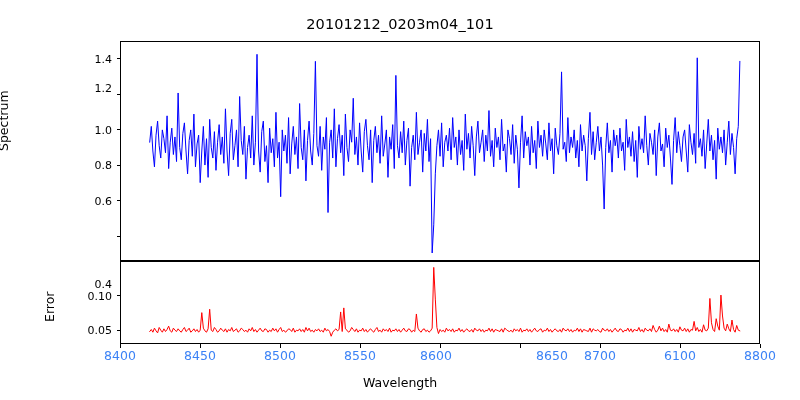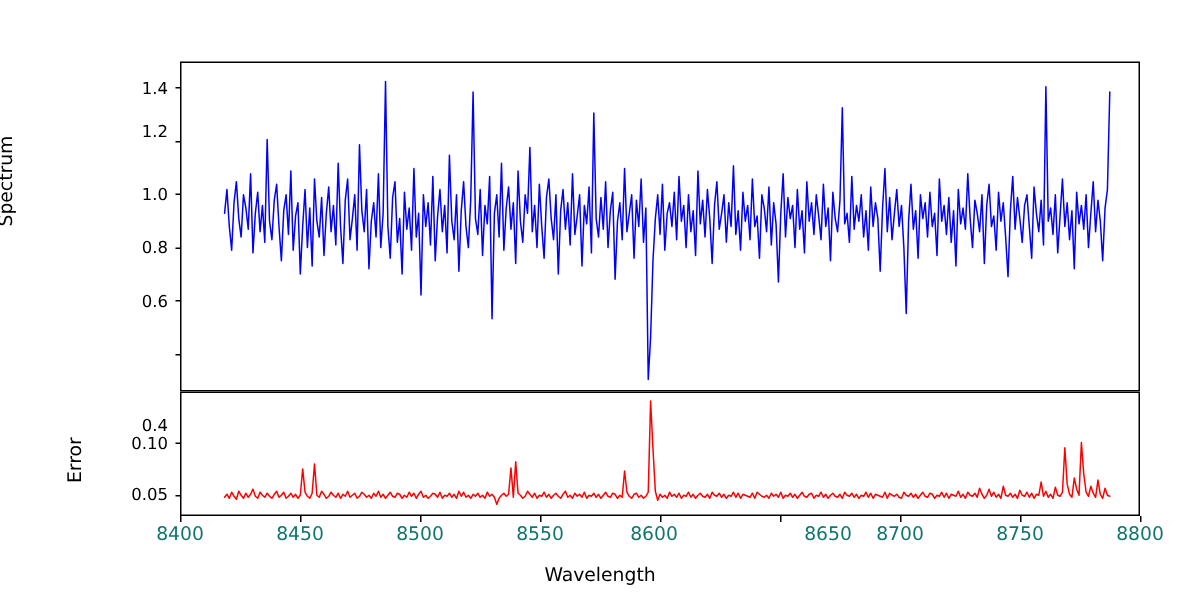--- a/index.html
+++ b/index.html
@@ -26,21 +26,21 @@
   .tick{position:absolute;background:#000;}
   .ytick{width:3.5px;height:1.1px;}
   .xtick{width:1.1px;height:3.5px;}
 
   
   .ylabel-txt{
     position:absolute;right:0;font-size:11px;color:#000;
     text-align:right;white-space:nowrap;transform:translateY(-50%);
   }
   .xlabel-txt{
-    position:absolute;top:348px;font-size:12.5px;color:#0f766e;
+    position:absolute;top:348px;font-size:12.5px;color:#3b82f6;
     text-align:center;white-space:nowrap;transform:translateX(-50%);
   }
 
   
   .axis-name{
     position:absolute;font-size:12.5px;color:#000;white-space:nowrap;
   }
   #ylab-spectrum{
     left:-4px;top:151px;transform:rotate(-90deg);transform-origin:left top;
   }
@@ -49,20 +49,21 @@
   }
   #xlab-wavelength{
     left:0;top:375px;width:800px;text-align:center;
   }
 </style>
 </head>
 <body>
 
 <div id="figure">
 
+  <div class="title">20101212_0203m04_101</div>
 
   <div class="axes" id="ax-spectrum">
     <svg class="plotsvg" id="svg-spectrum" viewBox="0 0 640 220" preserveAspectRatio="none">
         <polyline points="28.80,101.13 30.38,85.16 31.97,110.00 33.55,125.97 35.13,94.03 36.71,79.84 38.30,104.68 39.88,117.10 41.46,88.71 43.05,97.58 44.63,111.77 46.21,74.52 47.79,127.74 49.38,101.13 50.96,86.94 52.54,113.55 54.13,95.81 55.71,120.65 57.29,51.45 58.87,106.45 60.46,118.87 62.04,92.26 63.62,81.61 65.21,110.00 66.79,133.06 68.37,99.35 69.96,88.71 71.54,115.32 73.12,72.74 74.70,125.97 76.29,102.90 77.87,94.03 79.45,141.94 81.04,110.00 82.62,85.16 84.20,124.19 85.78,97.58 87.37,136.61 88.95,78.06 90.53,106.45 92.12,117.10 93.70,90.48 95.28,129.52 96.86,101.13 98.45,83.39 100.03,113.55 101.61,95.81 103.20,122.42 104.78,67.42 106.36,110.00 107.94,134.84 109.53,92.26 111.11,78.06 112.69,118.87 114.28,104.68 115.86,88.71 117.44,125.97 119.02,55.00 120.61,99.35 122.19,113.55 123.77,85.16 125.36,138.39 126.94,106.45 128.52,94.03 130.10,117.10 131.69,74.52 133.27,124.19 134.85,101.13 136.44,12.42 138.02,110.00 139.60,131.29 141.19,90.48 142.77,79.84 144.35,120.65 145.93,104.68 147.52,141.94 149.10,86.94 150.68,111.77 152.27,97.58 153.85,125.97 155.43,70.97 157.01,117.10 158.60,101.13 160.18,156.13 161.76,88.71 163.35,110.00 164.93,94.03 166.51,122.42 168.09,76.29 169.68,133.06 171.26,102.90 172.84,85.16 174.43,113.55 176.01,95.81 177.59,127.74 179.17,62.10 180.76,106.45 182.34,118.87 183.92,88.71 185.51,140.16 187.09,99.35 188.67,79.84 190.25,110.00 191.84,124.19 193.42,92.26 195.00,19.52 196.59,104.68 198.17,115.32 199.75,85.16 201.33,129.52 202.92,95.81 204.50,108.23 206.08,76.29 207.67,172.10 209.25,101.13 210.83,88.71 212.41,117.10 214.00,67.42 215.58,125.97 217.16,97.58 218.75,83.39 220.33,111.77 221.91,94.03 223.50,134.84 225.08,72.74 226.66,106.45 228.24,120.65 229.83,88.71 231.41,101.13 232.99,56.77 234.58,113.55 236.16,95.81 237.74,124.19 239.32,81.61 240.91,110.00 242.49,131.29 244.07,90.48 245.66,78.06 247.24,104.68 248.82,118.87 250.40,88.71 251.99,141.94 253.57,99.35 255.15,85.16 256.74,111.77 258.32,94.03 259.90,122.42 261.48,74.52 263.07,115.32 264.65,102.90 266.23,88.71 267.82,136.61 269.40,95.81 270.98,108.23 272.56,83.39 274.15,127.74 275.73,33.71 277.31,104.68 278.90,117.10 280.48,90.48 282.06,111.77 283.64,79.84 285.23,124.19 286.81,99.35 288.39,86.94 289.98,145.48 291.56,106.45 293.14,94.03 294.73,118.87 296.31,70.97 297.89,113.55 299.47,101.13 301.06,88.71 302.64,131.29 304.22,92.26 305.81,110.00 307.39,78.06 308.97,120.65 310.55,97.58 312.14,212.90 313.72,184.52 315.30,133.06 316.89,104.68 318.47,88.71 320.05,115.32 321.63,81.61 323.22,125.97 324.80,101.13 326.38,94.03 327.97,110.00 329.55,86.94 331.13,118.87 332.71,76.29 334.30,106.45 335.88,95.81 337.46,124.19 339.05,88.71 340.63,113.55 342.21,99.35 343.79,129.52 345.38,72.74 346.96,108.23 348.54,92.26 350.13,117.10 351.71,85.16 353.29,104.68 354.87,134.84 356.46,95.81 358.04,79.84 359.62,111.77 361.21,101.13 362.79,88.71 364.37,120.65 365.96,94.03 367.54,110.00 369.12,69.19 370.70,115.32 372.29,99.35 373.87,125.97 375.45,86.94 377.04,106.45 378.62,95.81 380.20,118.87 381.78,78.06 383.37,110.00 384.95,102.90 386.53,131.29 388.12,88.71 389.70,97.58 391.28,113.55 392.86,83.39 394.45,122.42 396.03,94.03 397.61,108.23 399.20,147.26 400.78,101.13 402.36,74.52 403.94,117.10 405.53,90.48 407.11,104.68 408.69,95.81 410.28,124.19 411.86,85.16 413.44,111.77 415.02,99.35 416.61,127.74 418.19,79.84 419.77,106.45 421.36,94.03 422.94,115.32 424.52,88.71 426.10,102.90 427.69,118.87 429.27,81.61 430.85,110.00 432.44,97.58 434.02,133.06 435.60,86.94 437.19,104.68 438.77,113.55 440.35,92.26 441.93,30.16 443.52,108.23 445.10,101.13 446.68,120.65 448.27,76.29 449.85,111.77 451.43,95.81 453.01,106.45 454.60,88.71 456.18,117.10 457.76,99.35 459.35,125.97 460.93,83.39 462.51,110.00 464.09,94.03 465.68,104.68 467.26,140.16 468.84,97.58 470.43,70.97 472.01,113.55 473.59,90.48 475.17,118.87 476.76,101.13 478.34,85.16 479.92,110.00 481.51,95.81 483.09,124.19 484.67,168.55 486.25,106.45 487.84,81.61 489.42,111.77 491.00,99.35 492.59,131.29 494.17,88.71 495.75,104.68 497.33,94.03 498.92,117.10 500.50,86.94 502.08,110.00 503.67,101.13 505.25,129.52 506.83,78.06 508.41,106.45 510.00,95.81 511.58,115.32 513.16,90.48 514.75,120.65 516.33,99.35 517.91,136.61 519.50,85.16 521.08,108.23 522.66,97.58 524.24,111.77 525.83,74.52 527.41,104.68 528.99,124.19 530.58,92.26 532.16,101.13 533.74,113.55 535.32,88.71 536.91,134.84 538.49,95.81 540.07,81.61 541.66,110.00 543.24,102.90 544.82,125.97 546.40,86.94 547.99,106.45 549.57,94.03 551.15,117.10 552.74,143.71 554.32,99.35 555.90,76.29 557.48,111.77 559.07,90.48 560.65,104.68 562.23,120.65 563.82,95.81 565.40,88.71 566.98,110.00 568.56,131.29 570.15,83.39 571.73,101.13 573.31,113.55 574.90,92.26 576.48,122.42 578.06,15.97 579.64,106.45 581.23,97.58 582.81,115.32 584.39,88.71 585.98,127.74 587.56,102.90 589.14,78.06 590.73,110.00 592.31,94.03 593.89,118.87 595.47,99.35 597.06,138.39 598.64,86.94 600.22,108.23 601.81,95.81 603.39,111.77 604.97,88.71 606.55,124.19 608.14,101.13 609.72,79.84 611.30,113.55 612.89,92.26 614.47,106.45 616.05,133.06 617.63,97.58 619.22,85.16 620.80,19.52" fill="none" stroke="#0000ff" stroke-width="1" stroke-linejoin="round" stroke-linecap="round" vector-effect="non-scaling-stroke"></polyline>
       </svg>
   </div>
 
   <div class="axes" id="ax-error">
     <svg class="plotsvg" id="svg-error" viewBox="0 0 640 83" preserveAspectRatio="none">
         <polyline points="28.80,71.24 30.38,69.17 31.97,71.93 33.55,67.78 35.13,70.55 36.71,72.63 38.30,67.09 39.88,69.86 41.46,71.93 43.05,68.47 44.63,71.24 46.21,69.17 47.79,65.71 49.38,70.55 50.96,71.93 52.54,67.78 54.13,69.86 55.71,71.24 57.29,68.47 58.87,70.55 60.46,71.93 62.04,69.17 63.62,67.09 65.21,71.24 66.79,69.86 68.37,67.78 69.96,71.93 71.54,70.55 73.12,68.47 74.70,71.24 76.29,69.17 77.87,71.93 79.45,69.86 81.04,51.88 82.62,67.78 84.20,70.55 85.78,71.93 87.37,68.47 88.95,48.42 90.53,69.86 92.12,71.24 93.70,67.09 95.28,69.17 96.86,71.93 98.45,70.55 100.03,67.78 101.61,69.86 103.20,71.24 104.78,68.47 106.36,71.93 107.94,69.17 109.53,70.55 111.11,67.09 112.69,71.24 114.28,69.86 115.86,68.47 117.44,71.93 119.02,70.55 120.61,67.78 122.19,69.17 123.77,71.24 125.36,69.86 126.94,71.93 128.52,68.47 130.10,70.55 131.69,67.09 133.27,71.24 134.85,69.17 136.44,71.93 138.02,69.86 139.60,67.78 141.19,70.55 142.77,71.24 144.35,68.47 145.93,69.17 147.52,71.93 149.10,69.86 150.68,71.24 152.27,67.78 153.85,70.55 155.43,68.47 157.01,71.93 158.60,69.17 160.18,67.09 161.76,71.24 163.35,69.86 164.93,71.93 166.51,70.55 168.09,68.47 169.68,69.17 171.26,71.24 172.84,67.78 174.43,71.93 176.01,69.86 177.59,70.55 179.17,68.47 180.76,71.24 182.34,69.17 183.92,71.93 185.51,67.09 187.09,70.55 188.67,67.78 190.25,71.24 191.84,69.86 193.42,71.93 195.00,69.17 196.59,70.55 198.17,68.47 199.75,71.24 201.33,69.86 202.92,71.93 204.50,67.78 206.08,70.55 207.67,69.17 209.25,71.24 210.83,76.08 212.41,71.93 214.00,69.86 215.58,68.47 217.16,70.55 218.75,69.17 220.33,51.18 221.91,71.24 223.50,47.03 225.08,68.47 226.66,69.86 228.24,71.93 229.83,70.55 231.41,67.09 232.99,69.17 234.58,71.24 236.16,68.47 237.74,71.93 239.32,69.86 240.91,70.55 242.49,67.78 244.07,71.24 245.66,69.17 247.24,71.93 248.82,69.86 250.40,68.47 251.99,70.55 253.57,71.93 255.15,69.17 256.74,67.09 258.32,71.24 259.90,69.86 261.48,71.93 263.07,68.47 264.65,70.55 266.23,69.17 267.82,71.24 269.40,67.78 270.98,71.93 272.56,69.86 274.15,70.55 275.73,68.47 277.31,71.24 278.90,69.17 280.48,71.93 282.06,69.86 283.64,67.78 285.23,70.55 286.81,71.24 288.39,68.47 289.98,69.17 291.56,71.93 293.14,69.86 294.73,71.24 296.31,53.26 297.89,67.78 299.47,70.55 301.06,71.93 302.64,69.17 304.22,68.47 305.81,71.24 307.39,69.86 308.97,71.93 310.55,70.55 312.14,67.78 313.72,5.53 315.30,38.04 316.89,67.09 318.47,73.32 320.05,69.17 321.63,71.24 323.22,69.86 324.80,71.93 326.38,67.78 327.97,70.55 329.55,69.17 331.13,71.24 332.71,68.47 334.30,71.93 335.88,69.86 337.46,70.55 339.05,67.78 340.63,71.24 342.21,69.17 343.79,71.93 345.38,69.86 346.96,68.47 348.54,70.55 350.13,71.24 351.71,69.17 353.29,71.93 354.87,67.78 356.46,69.86 358.04,70.55 359.62,68.47 361.21,71.24 362.79,69.17 364.37,71.93 365.96,69.86 367.54,70.55 369.12,67.78 370.70,71.24 372.29,68.47 373.87,71.93 375.45,69.17 377.04,69.86 378.62,70.55 380.20,71.24 381.78,68.47 383.37,71.93 384.95,67.78 386.53,69.17 388.12,70.55 389.70,71.24 391.28,69.86 392.86,71.93 394.45,68.47 396.03,70.55 397.61,69.17 399.20,71.24 400.78,67.78 402.36,71.93 403.94,69.86 405.53,70.55 407.11,68.47 408.69,71.24 410.28,69.17 411.86,71.93 413.44,69.86 415.02,67.78 416.61,70.55 418.19,71.24 419.77,69.17 421.36,68.47 422.94,71.93 424.52,69.86 426.10,70.55 427.69,67.78 429.27,71.24 430.85,69.17 432.44,71.93 434.02,69.86 435.60,68.47 437.19,70.55 438.77,71.24 440.35,69.17 441.93,71.93 443.52,67.78 445.10,69.86 446.68,70.55 448.27,68.47 449.85,71.24 451.43,69.17 453.01,71.93 454.60,69.86 456.18,70.55 457.76,67.78 459.35,71.24 460.93,68.47 462.51,71.93 464.09,69.17 465.68,69.86 467.26,70.55 468.84,71.24 470.43,67.78 472.01,71.93 473.59,68.47 475.17,69.86 476.76,70.55 478.34,69.17 479.92,71.24 481.51,71.93 483.09,67.78 484.67,69.86 486.25,70.55 487.84,68.47 489.42,71.24 491.00,69.17 492.59,71.93 494.17,69.86 495.75,67.78 497.33,70.55 498.92,71.24 500.50,68.47 502.08,69.17 503.67,71.93 505.25,69.86 506.83,70.55 508.41,67.78 510.00,71.24 511.58,68.47 513.16,71.93 514.75,69.17 516.33,69.86 517.91,70.55 519.50,67.09 521.08,71.24 522.66,69.17 524.24,71.93 525.83,67.78 527.41,69.86 528.99,70.55 530.58,68.47 532.16,71.24 533.74,65.02 535.32,69.17 536.91,71.93 538.49,69.86 540.07,65.71 541.66,70.55 543.24,67.78 544.82,71.24 546.40,69.17 547.99,71.93 549.57,63.63 551.15,69.86 552.74,70.55 554.32,68.47 555.90,71.24 557.48,69.17 559.07,71.93 560.65,66.40 562.23,69.86 563.82,70.55 565.40,67.78 566.98,71.24 568.56,68.47 570.15,71.93 571.73,69.17 573.31,69.86 574.90,60.87 576.48,70.55 578.06,67.09 579.64,71.24 581.23,69.17 582.81,71.93 584.39,64.32 585.98,69.86 587.56,70.55 589.14,67.78 590.73,37.35 592.31,62.25 593.89,69.17 595.47,71.24 597.06,58.10 598.64,65.71 600.22,69.86 601.81,33.89 603.39,55.33 604.97,67.78 606.55,70.55 608.14,63.63 609.72,68.47 611.30,71.24 612.89,59.48 614.47,69.17 616.05,71.93 617.63,65.02 619.22,69.86 620.80,70.55" fill="none" stroke="#ff0000" stroke-width="1" stroke-linejoin="round" stroke-linecap="round" vector-effect="non-scaling-stroke"></polyline>
@@ -94,21 +95,21 @@
       <div class="xlabel-txt" style="left: 280px;">8500</div>
       <div class="tick xtick" style="left: 359.5px; top: 344px;"></div>
       <div class="xlabel-txt" style="left: 360px;">8550</div>
       <div class="tick xtick" style="left: 439.5px; top: 344px;"></div>
       <div class="xlabel-txt" style="left: 436px;">8600</div>
       <div class="tick xtick" style="left: 519.5px; top: 344px;"></div>
       <div class="xlabel-txt" style="left: 520px; margin-left: 32px;">8650</div>
       <div class="tick xtick" style="left: 599.5px; top: 344px;"></div>
       <div class="xlabel-txt" style="left: 600px;">8700</div>
       <div class="tick xtick" style="left: 679.5px; top: 344px;"></div>
-      <div class="xlabel-txt" style="left: 680px;">8750</div>
+      <div class="xlabel-txt" style="left: 680px;">6100</div>
       <div class="tick xtick" style="left: 759.5px; top: 344px;"></div>
       <div class="xlabel-txt" style="left: 760px;">8800</div>
     </div>
 
   <div class="axis-name" id="ylab-spectrum">Spectrum</div>
   <div class="axis-name" id="ylab-error">Error</div>
   <div class="axis-name" id="xlab-wavelength">Wavelength</div>
 
 </div>
 

